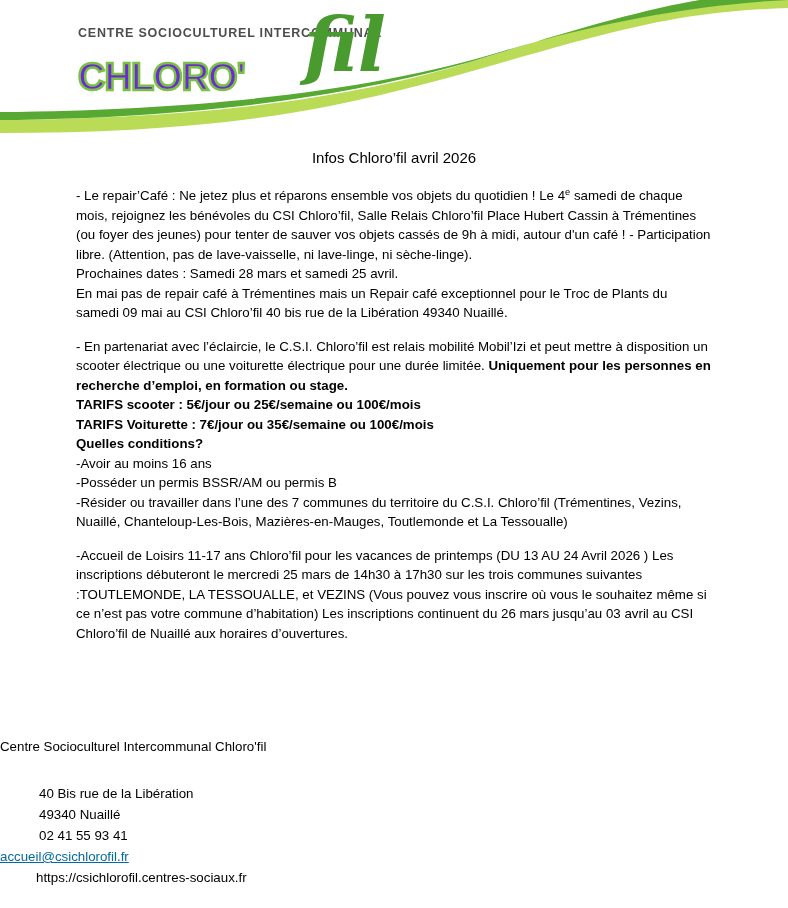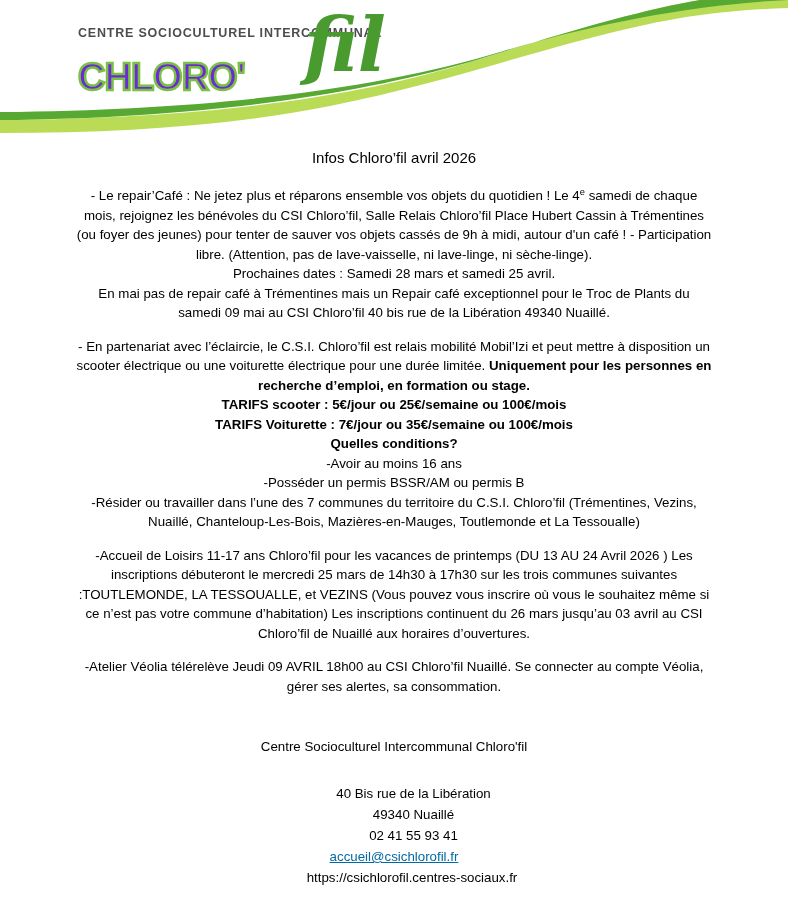--- a/index.html
+++ b/index.html
@@ -80,32 +80,32 @@
     color: #000000;
   }
   .doc-title {
     text-align: center;
     font-size: 15px;
     line-height: 19px;
     margin: 8px 0 16px 0;
   }
   .para {
     margin: 0 0 0 0;
-    text-align: center;
+    text-align: left;
   }
   .spacer-md { height: 14px; }
   .b { font-weight: bold; }
 
   
   .footer {
     position: absolute;
     left: 0;
     right: 0;
     top: 736px;
-    text-align: center;
+    text-align: left;
     font-size: 13.3px;
     line-height: 21px;
   }
   .footer .org {
     margin-bottom: 26px;
   }
   .footer .addr-line { display: block; margin-left: 39px; }
   .footer a.mail {
     color: #0369a1;
     text-decoration: underline;
@@ -164,21 +164,20 @@
   <div class="para">-Posséder un permis BSSR/AM ou permis B</div>
 
   <div class="para">-Résider ou travailler dans l’une des 7 communes du territoire du C.S.I. Chloro’fil (Trémentines, Vezins, Nuaillé, Chanteloup-Les-Bois, Mazières-en-Mauges, Toutlemonde et La Tessoualle)</div>
 
   <div class="spacer-md"></div>
 
   <div class="para">-Accueil de Loisirs 11-17 ans Chloro’fil pour les vacances de printemps (DU 13 AU 24 Avril 2026 ) Les inscriptions débuteront le mercredi 25 mars de 14h30 à 17h30 sur les trois communes suivantes :TOUTLEMONDE, LA TESSOUALLE, et VEZINS (Vous pouvez vous inscrire où vous le souhaitez même si ce n’est pas votre commune d’habitation) Les inscriptions continuent du 26 mars jusqu’au 03 avril au CSI Chloro’fil de Nuaillé aux horaires d’ouvertures.</div>
 
   <div class="spacer-md"></div>
 
-  <div class="para">-Atelier Véolia télérelève Jeudi 09 AVRIL 18h00 au CSI Chloro’fil Nuaillé. Se connecter au compte Véolia, gérer ses alertes, sa consommation.</div>
 
 </div>
 
 <div class="footer">
   <div class="org">Centre Socioculturel Intercommunal Chloro'fil</div>
   <span class="addr-line">40  Bis rue de la Libération</span>
   <span class="addr-line">49340 Nuaillé</span>
   <span class="addr-line">02 41 55 93 41</span>
   <a class="mail" href="#">accueil@csichlorofil.fr</a>
   <span class="site">https://csichlorofil.centres-sociaux.fr</span>

